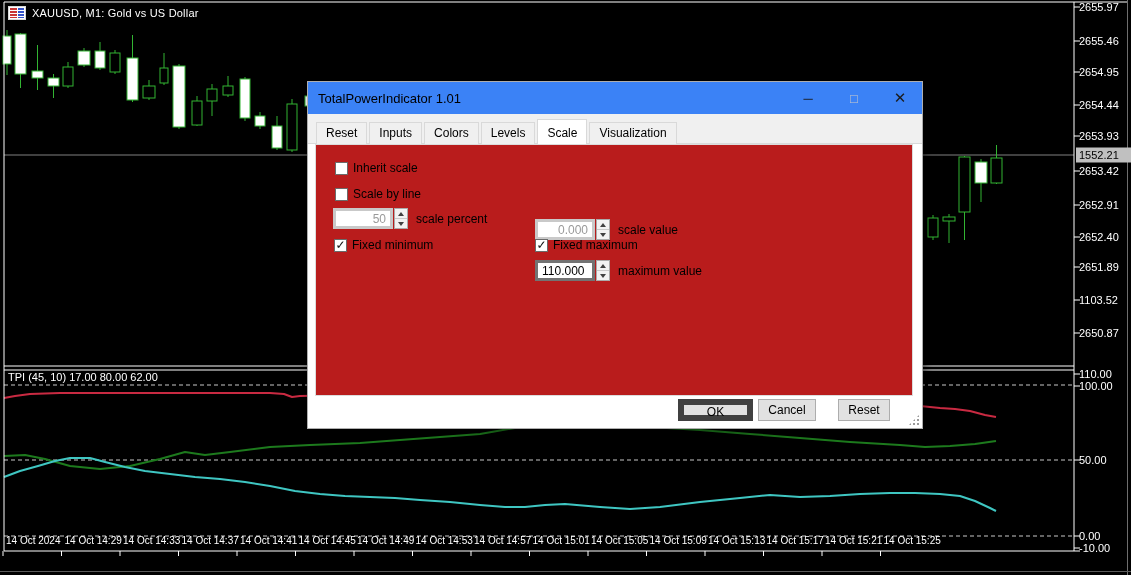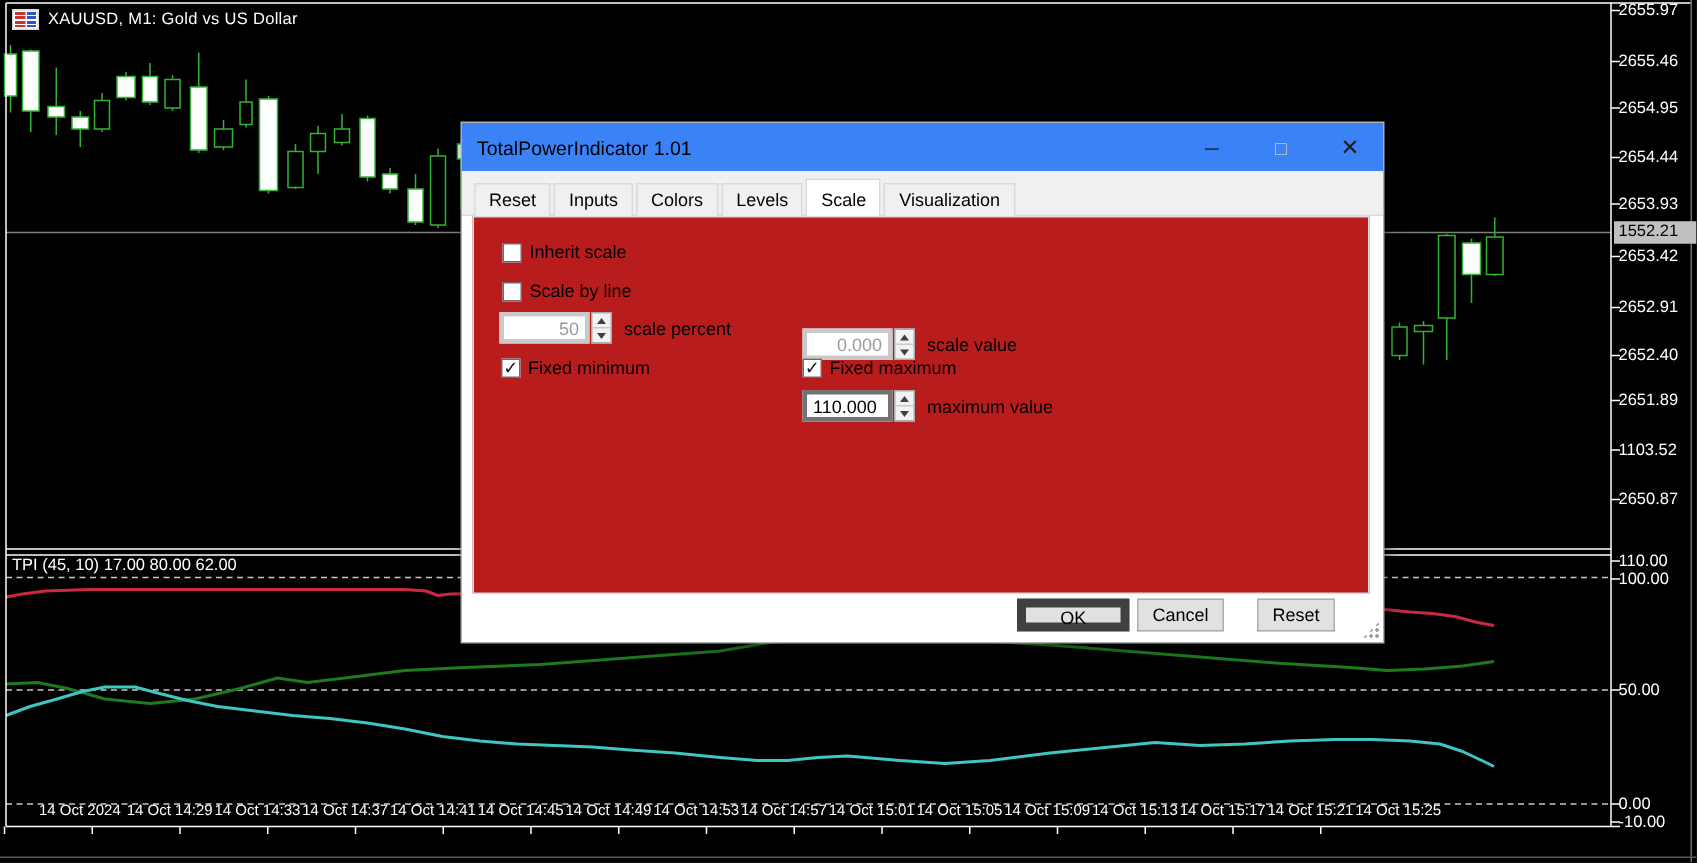--- a/index.html
+++ b/index.html
@@ -9,21 +9,21 @@
   .labels{position:absolute;left:0;top:0;width:100%;height:100%;z-index:2;pointer-events:none;}
   .symbol-row{position:absolute;left:8px;top:6px;display:flex;align-items:center;gap:6px;z-index:3;}
   .symbol-icon{width:16px;height:12px;background:#fff;border:1px solid #d8d8d8;display:flex;}
   .symbol-icon .col-red{flex:1;background:repeating-linear-gradient(#c93535 0 2px,#fff 2px 3px);margin:1px;}
   .symbol-icon .col-blue{flex:1;background:repeating-linear-gradient(#3553c9 0 2px,#fff 2px 3px);margin:1px 1px 1px 0;}
   .symbol-label{color:#fff;font-size:11px;letter-spacing:.2px;}
   .price-label{position:absolute;left:1079px;color:#fff;font-size:11px;transform:translateY(-50%);}
   .ind-axis-label{position:absolute;left:1079px;color:#fff;font-size:11px;transform:translateY(-50%);}
   .price-tag{position:absolute;left:1076px;width:53px;height:15px;background:#c0c0c0;color:#000;
              font-size:11px;line-height:15px;padding-left:3px;transform:translateY(-50%);}
-  .time-label{position:absolute;top:535px;color:#fff;font-size:10px;white-space:nowrap;margin-left:20px;}
+  .time-label{position:absolute;top:535px;color:#fff;font-size:10px;white-space:nowrap;}
   .ind-name{position:absolute;left:8px;top:371px;color:#fff;font-size:11px;}
   .edge-right{position:absolute;left:1127px;top:0;width:1px;height:575px;background:#6e6e6e;}
   .edge-bottom{position:absolute;left:0;top:571px;width:1131px;height:1px;background:#5a5a5a;}
 
   
   .dlg{position:absolute;left:308px;top:82px;width:614px;height:346px;background:#fff;z-index:10;
        box-shadow:0 0 0 1px #aeaeae,2px 3px 9px rgba(0,0,0,.55);font-size:12px;color:#000;}
   .dlg-title{position:absolute;left:0;top:0;right:0;height:32px;background:#3b82f6;display:flex;align-items:center;}
   .dlg-title-text{margin-left:10px;font-size:13px;}
   .win-btn{position:absolute;top:3px;width:28px;height:26px;display:flex;align-items:center;

